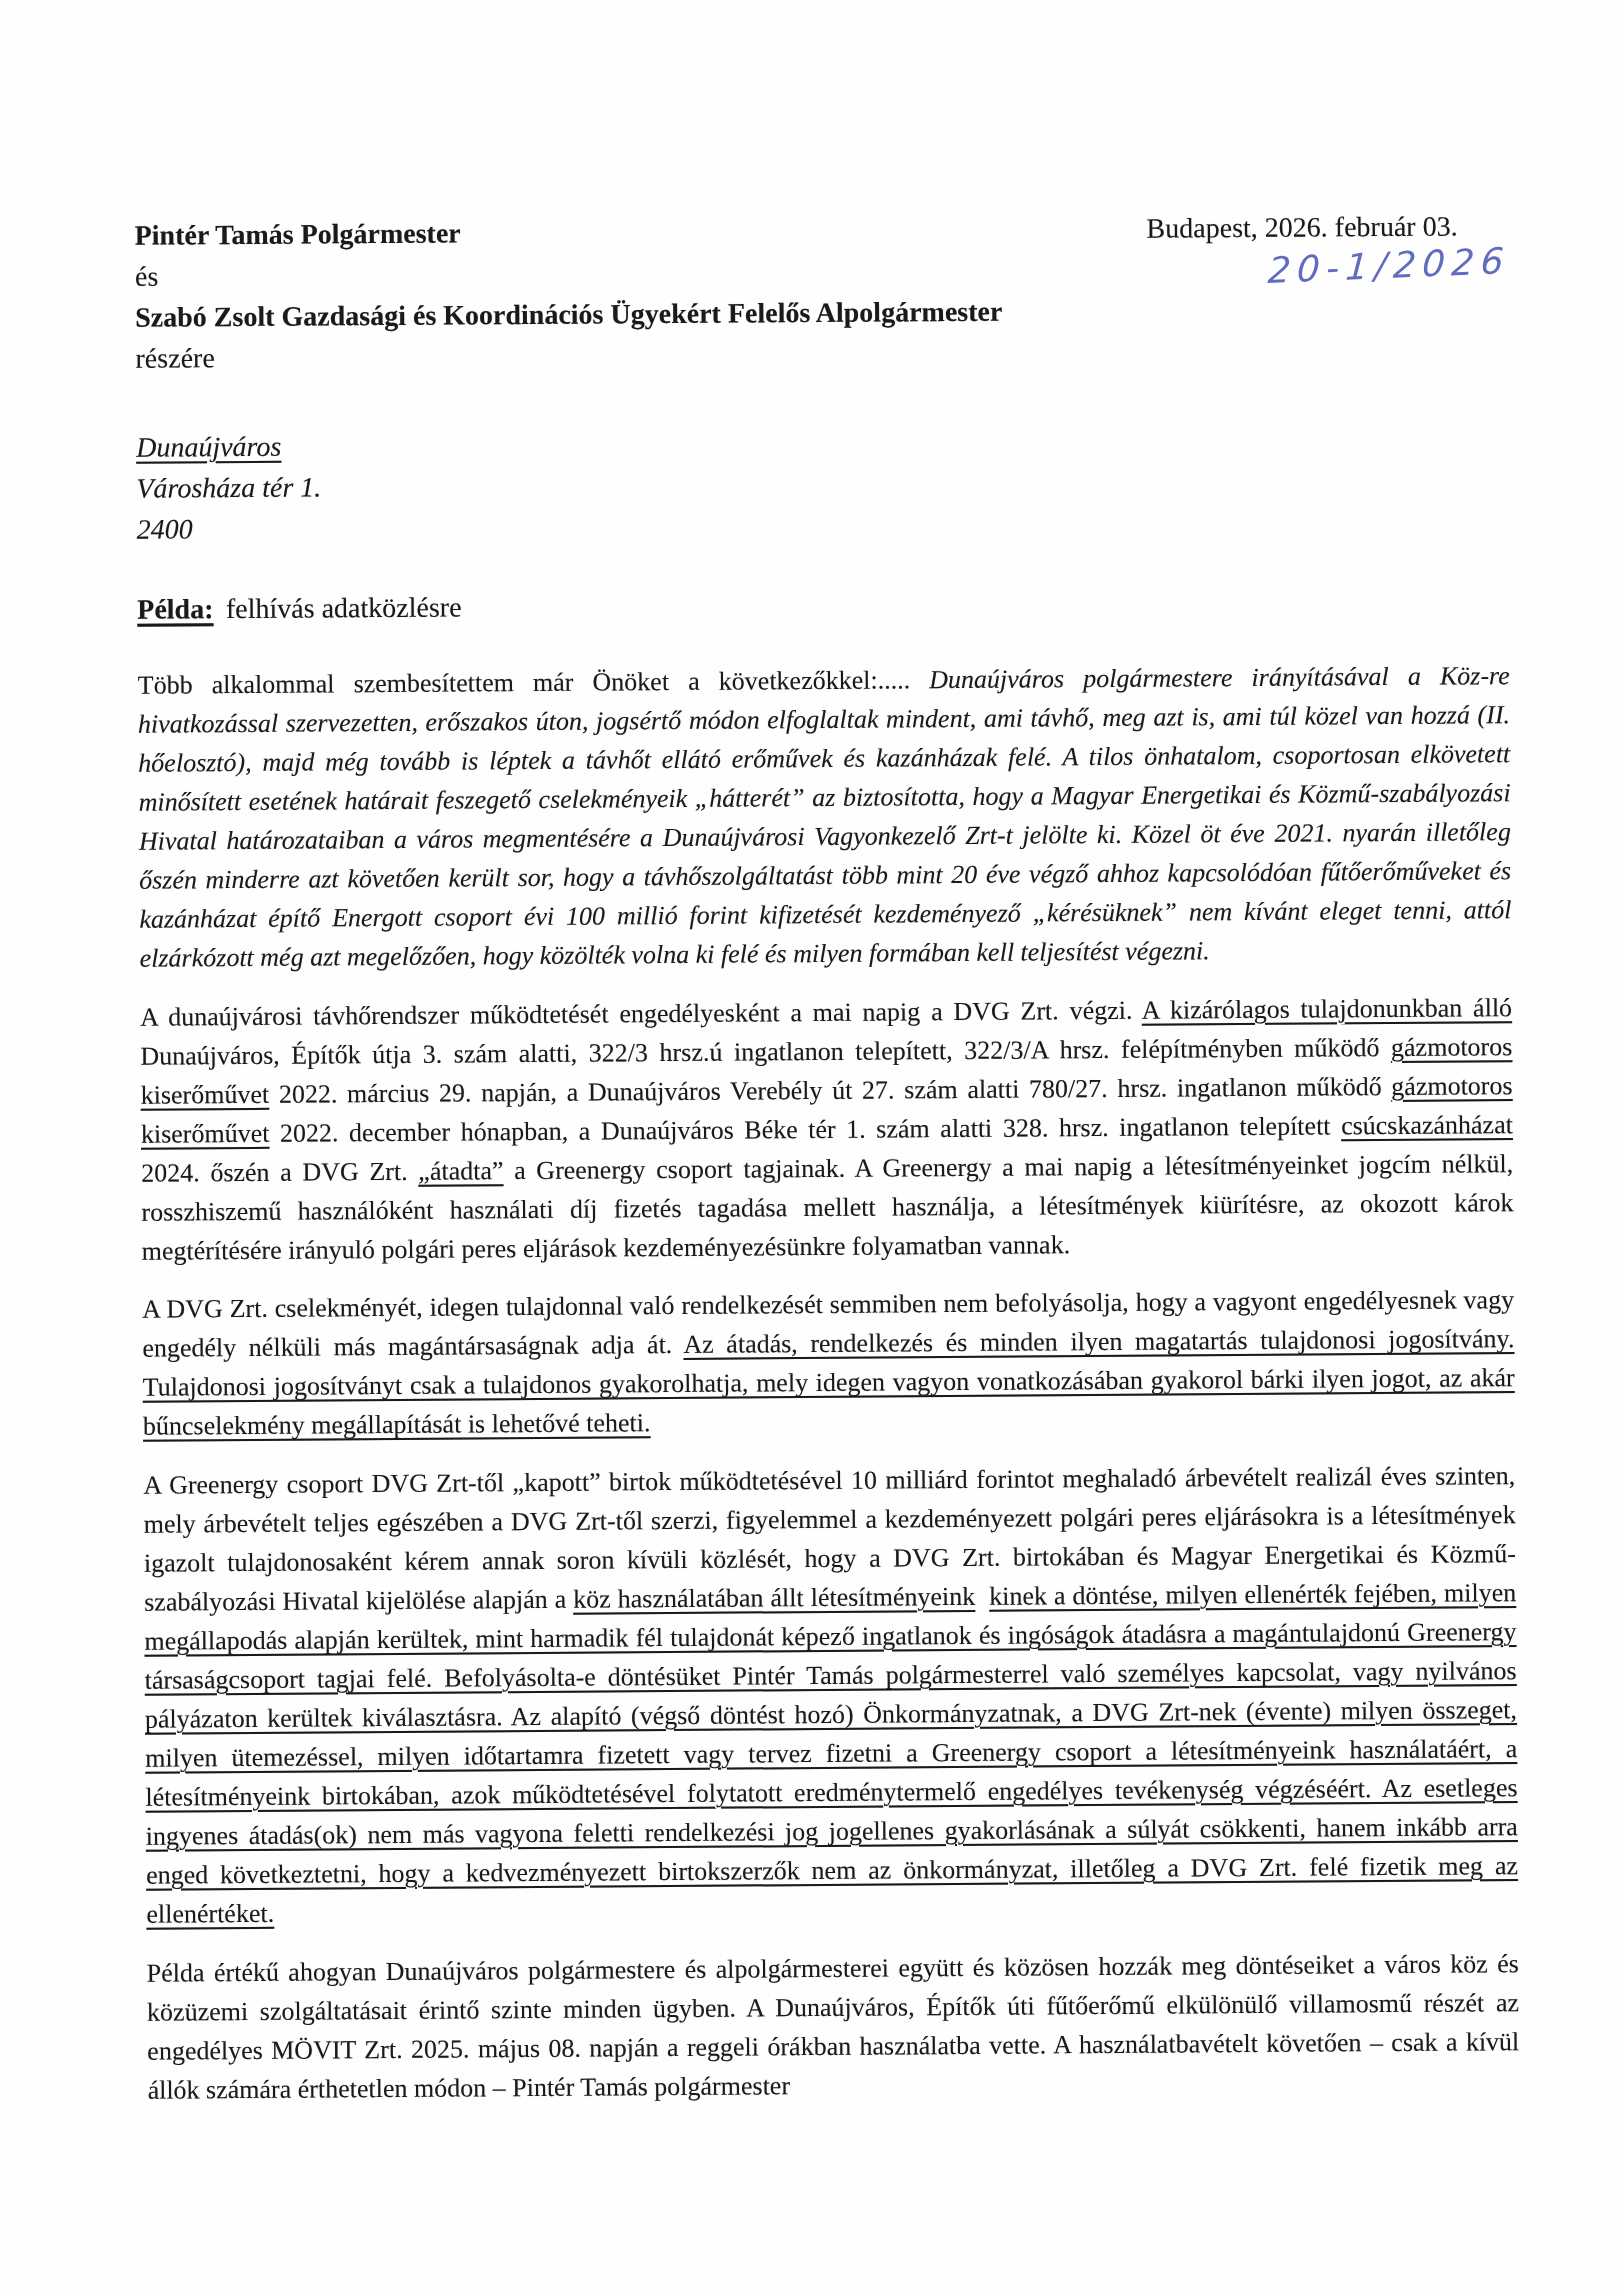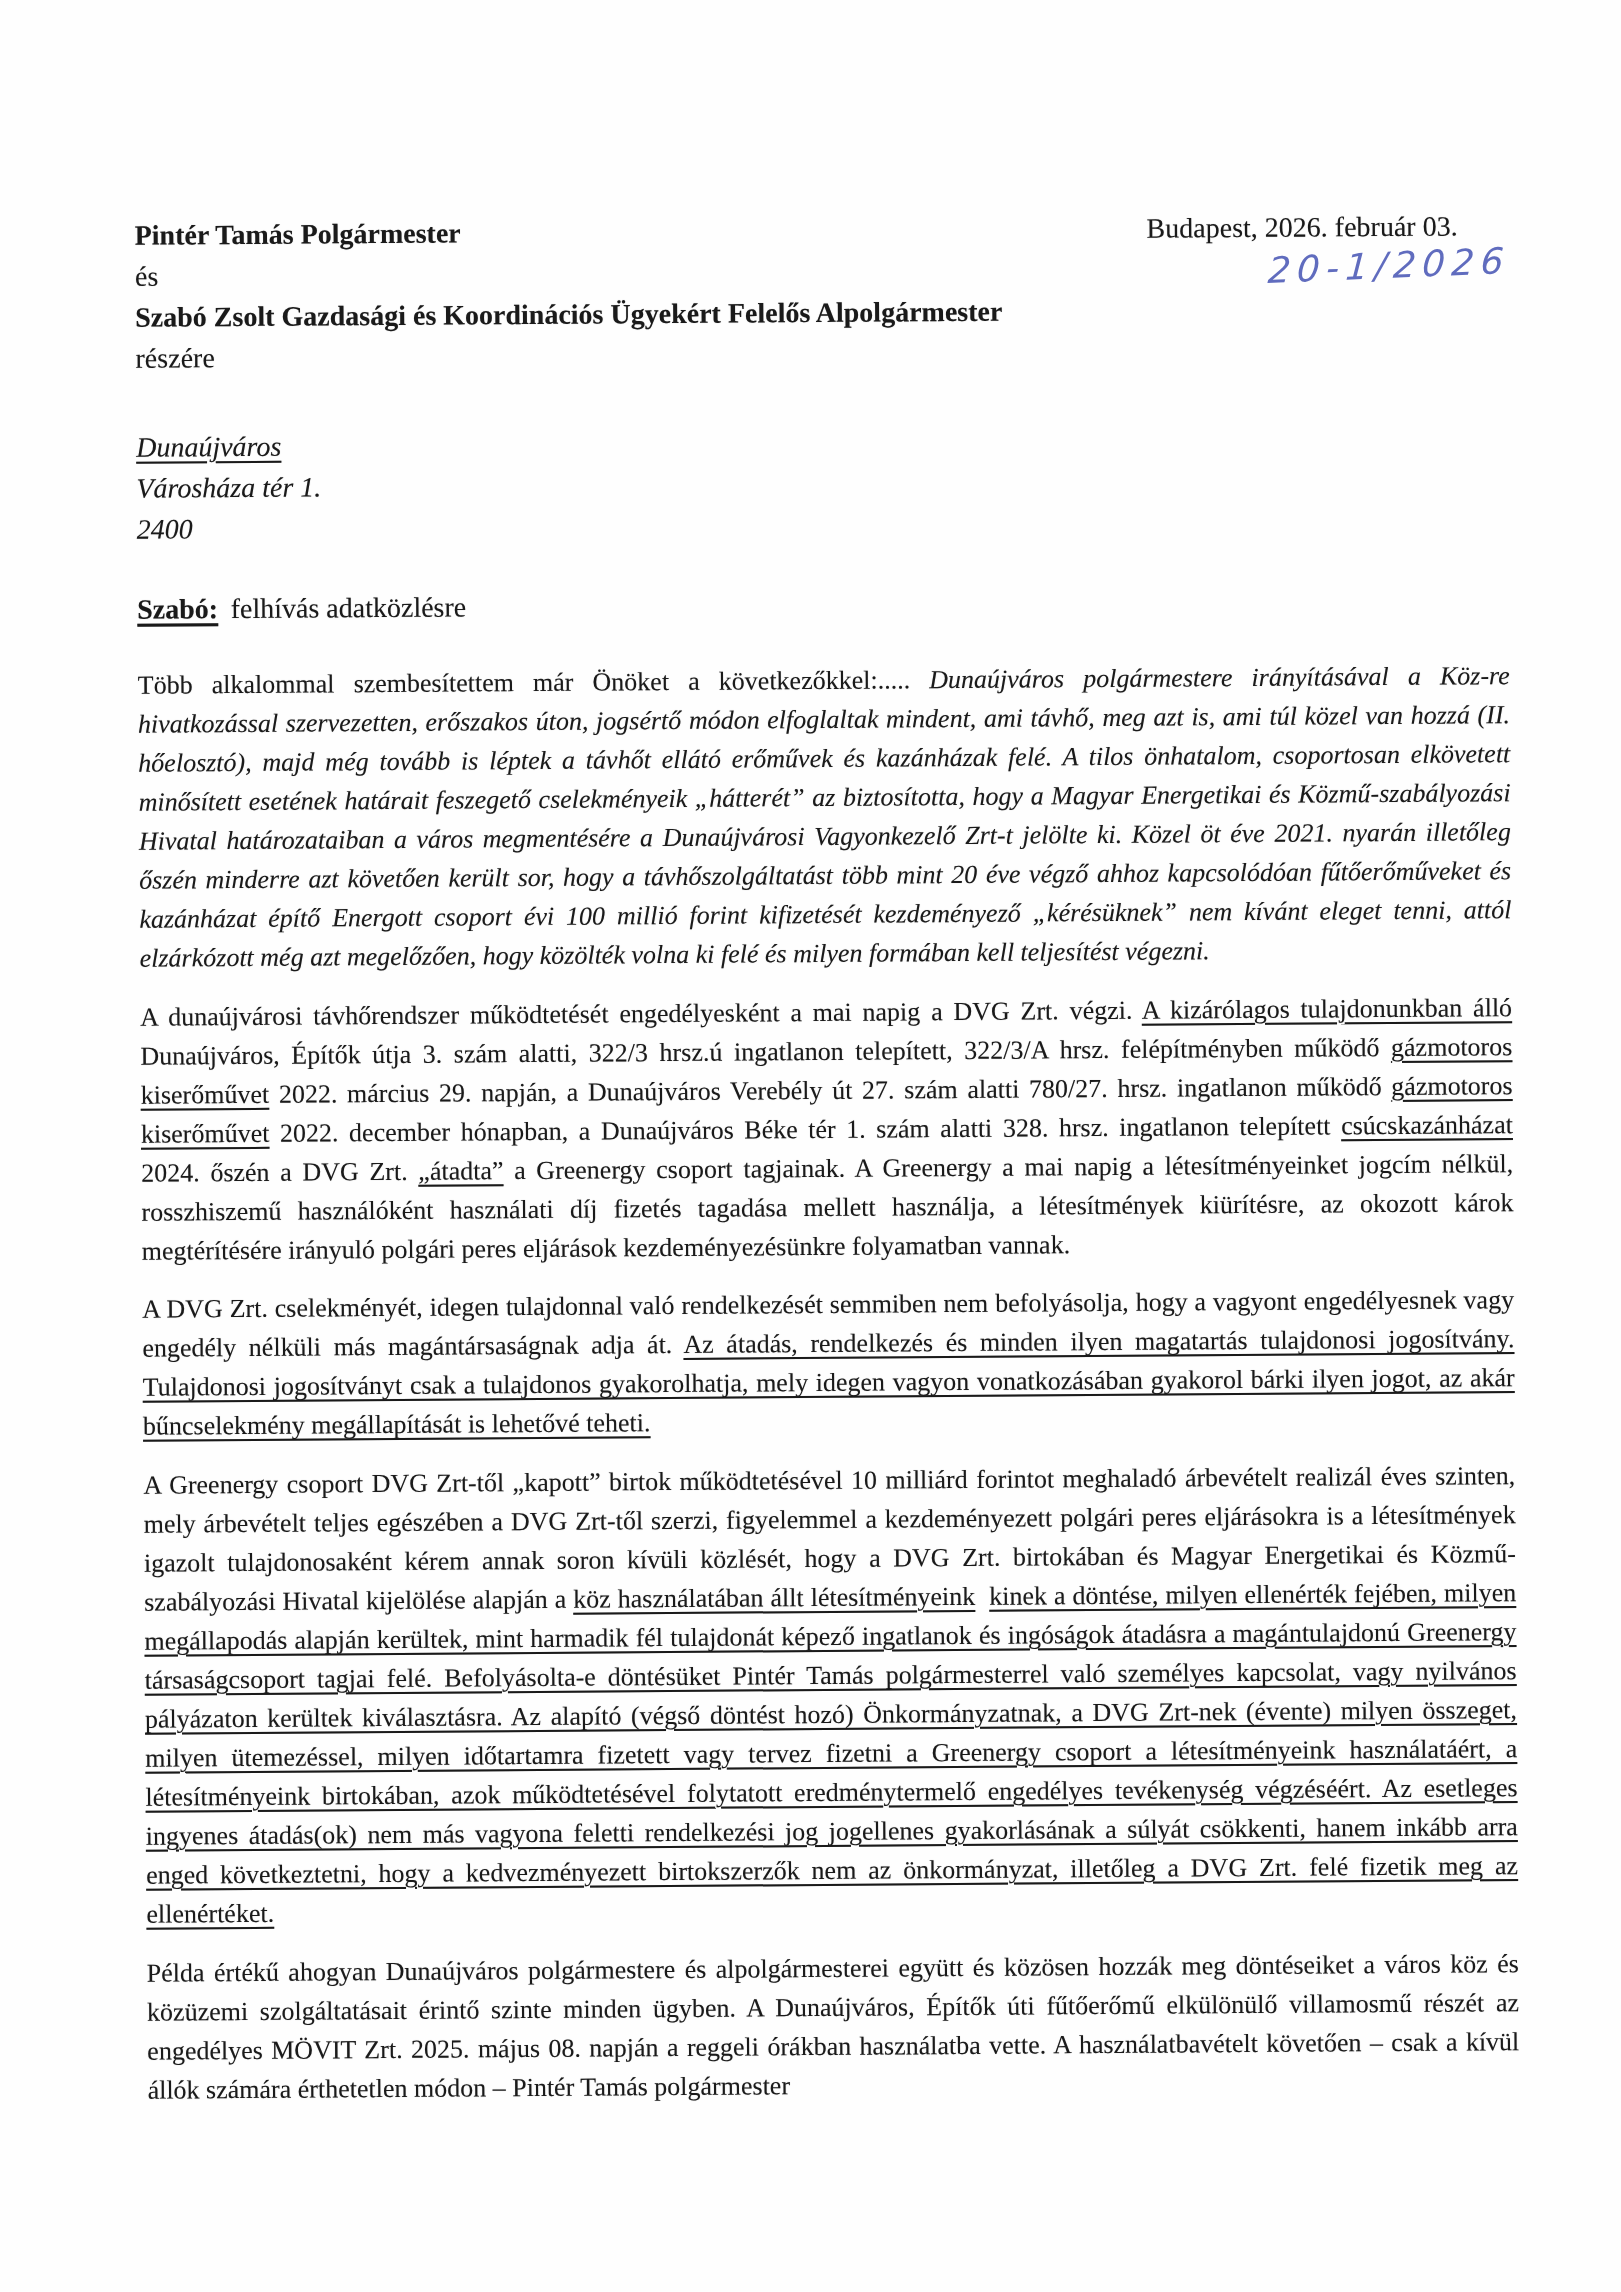--- a/index.html
+++ b/index.html
@@ -65,21 +65,21 @@
     </div>
   </div>
 
   <div class="address">
     <div class="city">Dunaújváros</div>
     <div>Városháza tér 1.</div>
     <div>2400</div>
   </div>
 
   <div class="subject">
-    <span class="subject-label">Szabó:</span><span>felhívás adatközlésre</span>
+    <span class="subject-label">Példa:</span><span>felhívás adatközlésre</span>
   </div>
 
   <div class="body-text">
       <p><span>Több alkalommal szembesítettem már Önöket a következőkkel:..... </span><span class="r-i">Dunaújváros polgármestere irányításával a Köz-re hivatkozással szervezetten, erőszakos úton, jogsértő módon elfoglaltak mindent, ami távhő, meg azt is, ami túl közel van hozzá (II. hőelosztó), majd még tovább is léptek a távhőt ellátó erőművek és kazánházak felé. A tilos önhatalom, csoportosan elkövetett minősített esetének határait feszegető cselekményeik „hátterét” az biztosította, hogy a Magyar Energetikai és Közmű-szabályozási Hivatal határozataiban a város megmentésére a Dunaújvárosi Vagyonkezelő Zrt-t jelölte ki.  Közel öt éve 2021. nyarán illetőleg őszén minderre azt követően került sor, hogy a távhőszolgáltatást több mint 20 éve végző ahhoz kapcsolódóan fűtőerőműveket és kazánházat építő Energott csoport évi 100 millió forint kifizetését kezdeményező „kérésüknek” nem kívánt eleget tenni, attól elzárkózott még azt megelőzően, hogy közölték volna ki felé és milyen formában kell teljesítést végezni.</span></p>
       <p><span>A dunaújvárosi távhőrendszer működtetését engedélyesként a mai napig a DVG Zrt. végzi. </span><span class="r-u">A kizárólagos tulajdonunkban álló</span><span> Dunaújváros, Építők útja 3. szám alatti, 322/3 hrsz.ú ingatlanon telepített, 322/3/A hrsz. felépítményben működő </span><span class="r-u">gázmotoros kiserőművet</span><span> 2022. március 29. napján, a Dunaújváros Verebély út 27. szám alatti 780/27. hrsz. ingatlanon működő </span><span class="r-u">gázmotoros kiserőművet</span><span> 2022. december hónapban, a Dunaújváros Béke tér 1. szám alatti 328. hrsz. ingatlanon telepített </span><span class="r-u">csúcskazánházat </span><span>2024. őszén a DVG Zrt. </span><span class="r-u">„átadta”</span><span> a Greenergy csoport tagjainak. A Greenergy a mai napig a létesítményeinket jogcím nélkül, rosszhiszemű használóként használati díj fizetés tagadása mellett használja, a létesítmények kiürítésre, az okozott károk megtérítésére irányuló polgári peres eljárások kezdeményezésünkre folyamatban vannak.</span></p>
       <p><span>A DVG Zrt. cselekményét, idegen tulajdonnal való rendelkezését semmiben nem befolyásolja, hogy a vagyont engedélyesnek vagy engedély nélküli más magántársaságnak adja át. </span><span class="r-u">Az átadás, rendelkezés és minden ilyen magatartás tulajdonosi jogosítvány. Tulajdonosi jogosítványt csak a tulajdonos gyakorolhatja, mely idegen vagyon vonatkozásában gyakorol bárki ilyen jogot, az akár bűncselekmény megállapítását is lehetővé teheti.</span></p>
       <p><span>A Greenergy csoport DVG Zrt-től „kapott” birtok működtetésével 10 milliárd forintot meghaladó árbevételt realizál éves szinten, mely árbevételt teljes egészében a DVG Zrt-től szerzi, figyelemmel a kezdeményezett polgári peres eljárásokra is a létesítmények igazolt tulajdonosaként kérem annak soron kívüli közlését, hogy a DVG Zrt. birtokában és Magyar Energetikai és Közmű-szabályozási Hivatal kijelölése alapján a </span><span class="r-u">köz használatában állt létesítményeink</span><span>&nbsp;&nbsp;</span><span class="r-u">kinek a döntése, milyen ellenérték fejében, milyen megállapodás alapján kerültek, mint harmadik fél tulajdonát képező ingatlanok és ingóságok átadásra a magántulajdonú Greenergy társaságcsoport tagjai felé. Befolyásolta-e döntésüket Pintér Tamás polgármesterrel való személyes kapcsolat, vagy nyilvános pályázaton kerültek kiválasztásra. Az alapító (végső döntést hozó)  Önkormányzatnak, a DVG Zrt-nek (évente) milyen összeget, milyen ütemezéssel, milyen időtartamra fizetett vagy tervez fizetni a Greenergy csoport a létesítményeink használatáért, a létesítményeink birtokában, azok működtetésével folytatott eredménytermelő engedélyes tevékenység végzéséért. Az esetleges ingyenes átadás(ok) nem más vagyona feletti rendelkezési jog jogellenes gyakorlásának a súlyát csökkenti, hanem inkább arra enged következtetni, hogy a kedvezményezett birtokszerzők nem az önkormányzat, illetőleg a DVG Zrt. felé fizetik meg az ellenértéket.</span></p>
       <p><span>Példa értékű ahogyan Dunaújváros polgármestere és alpolgármesterei együtt és közösen hozzák meg döntéseiket a város köz és közüzemi szolgáltatásait érintő szinte minden ügyben. A Dunaújváros, Építők úti fűtőerőmű elkülönülő villamosmű részét az engedélyes MÖVIT Zrt. 2025. május 08. napján a reggeli órákban használatba vette. A használatbavételt követően – csak a kívül állók számára érthetetlen módon – Pintér Tamás polgármester</span></p>
     </div>
 

